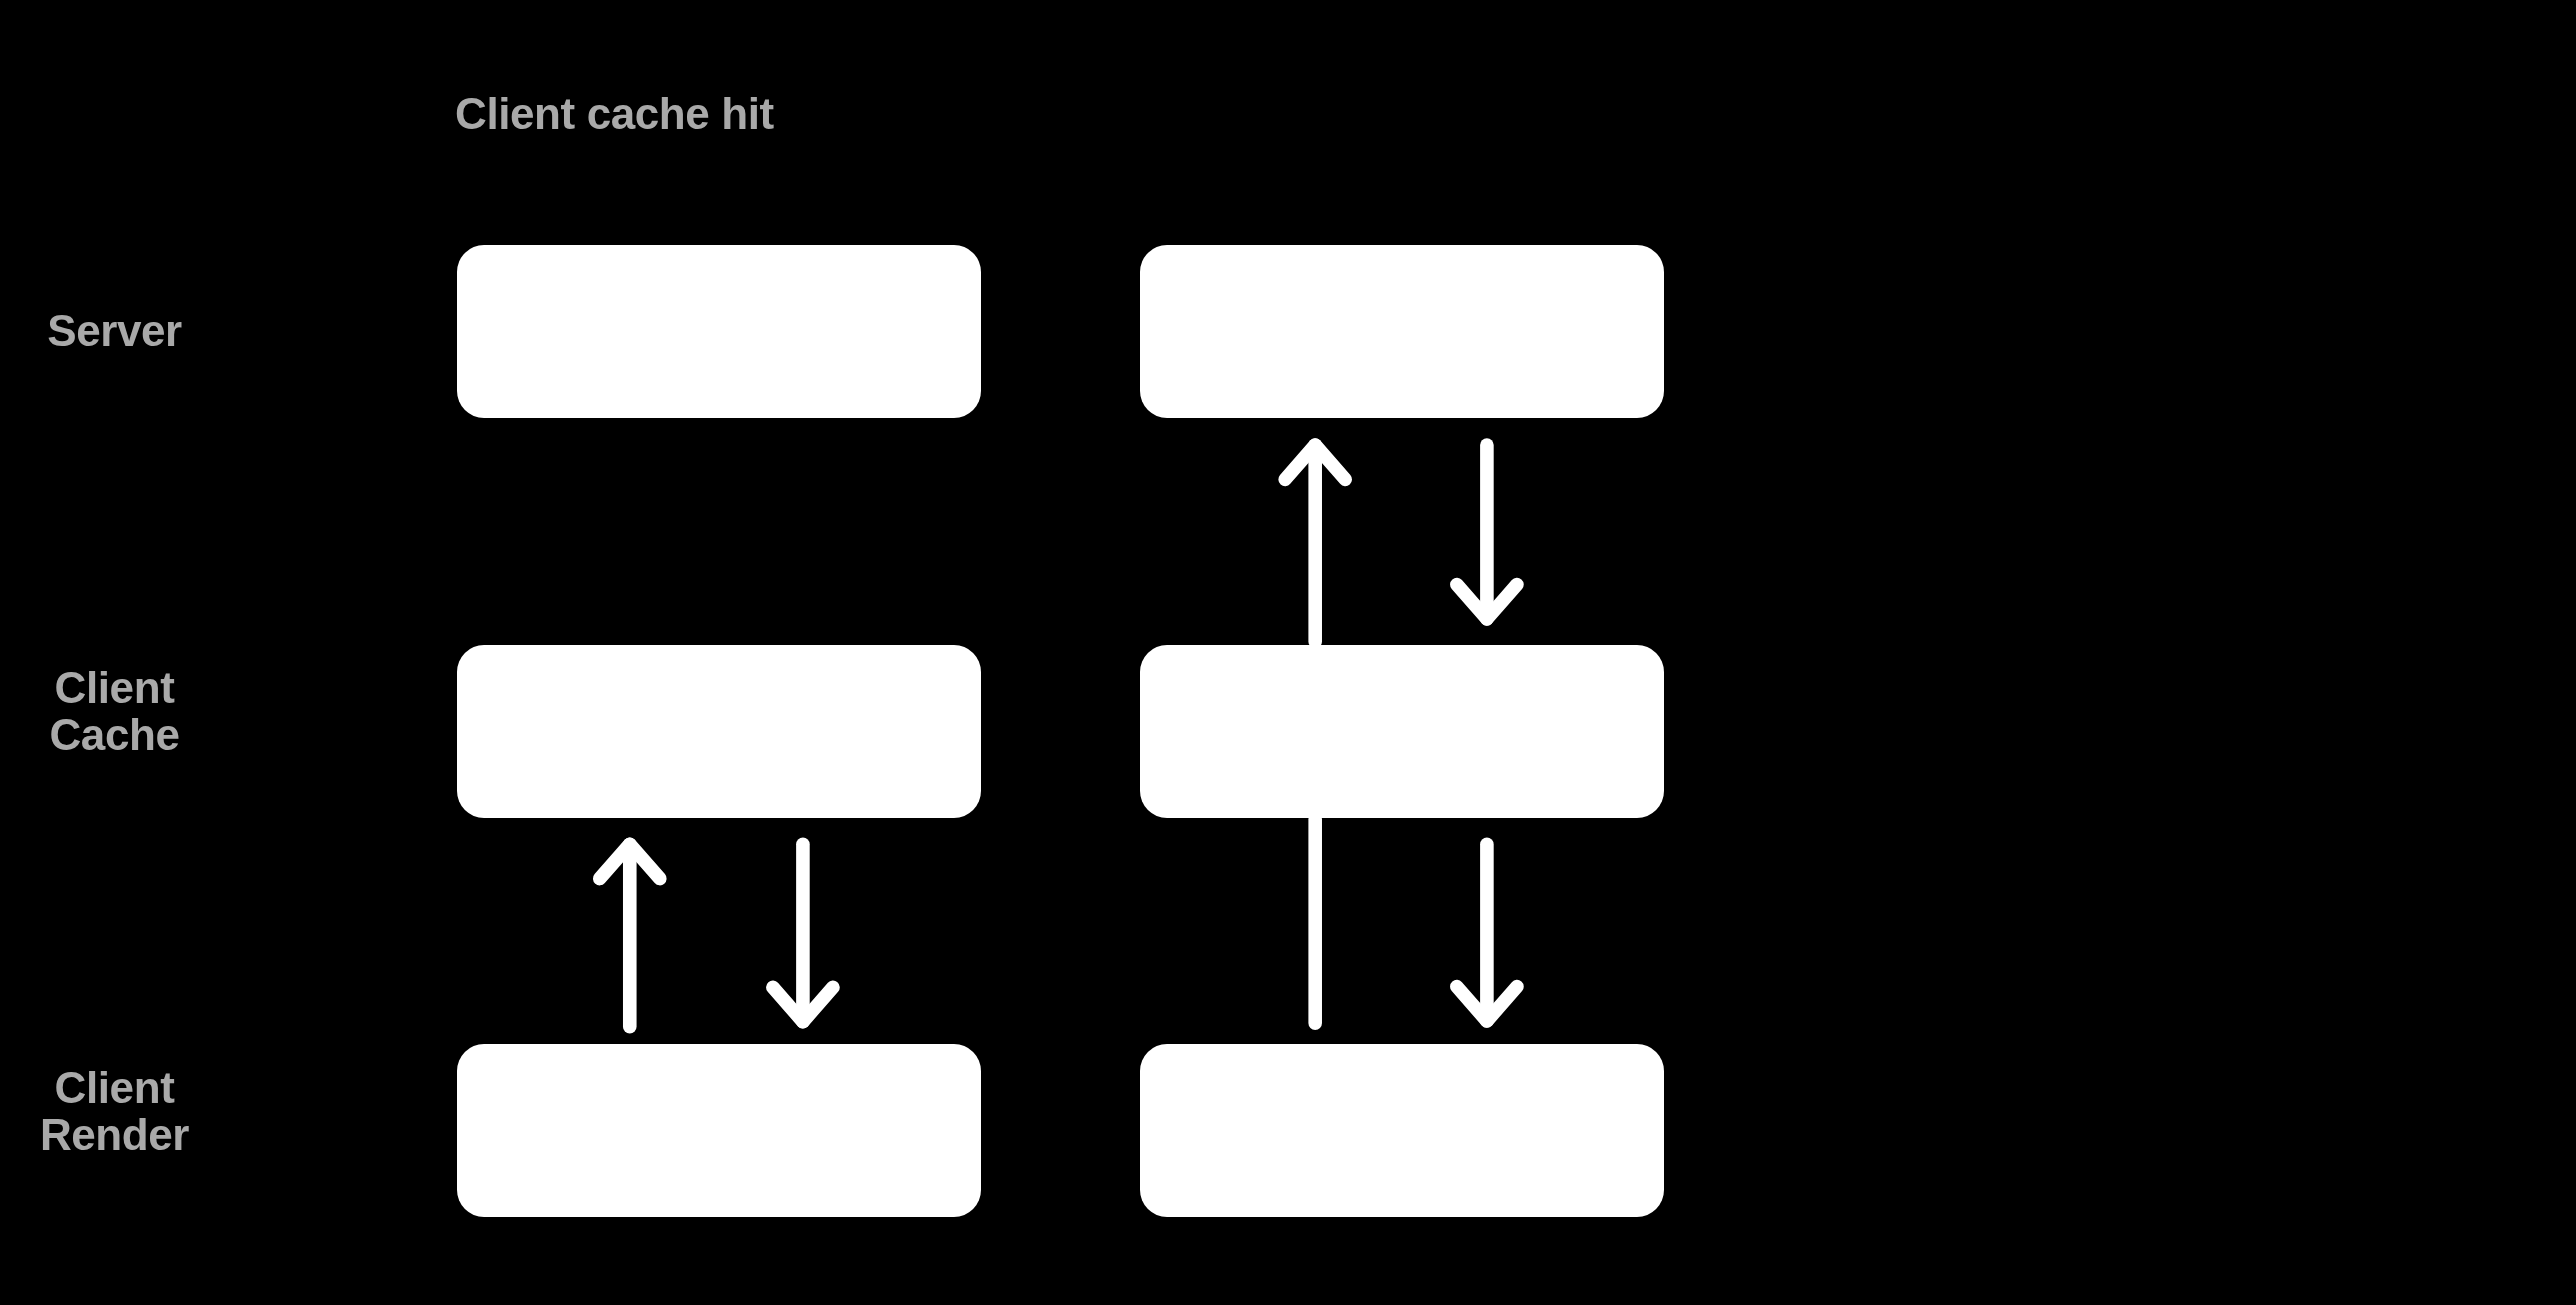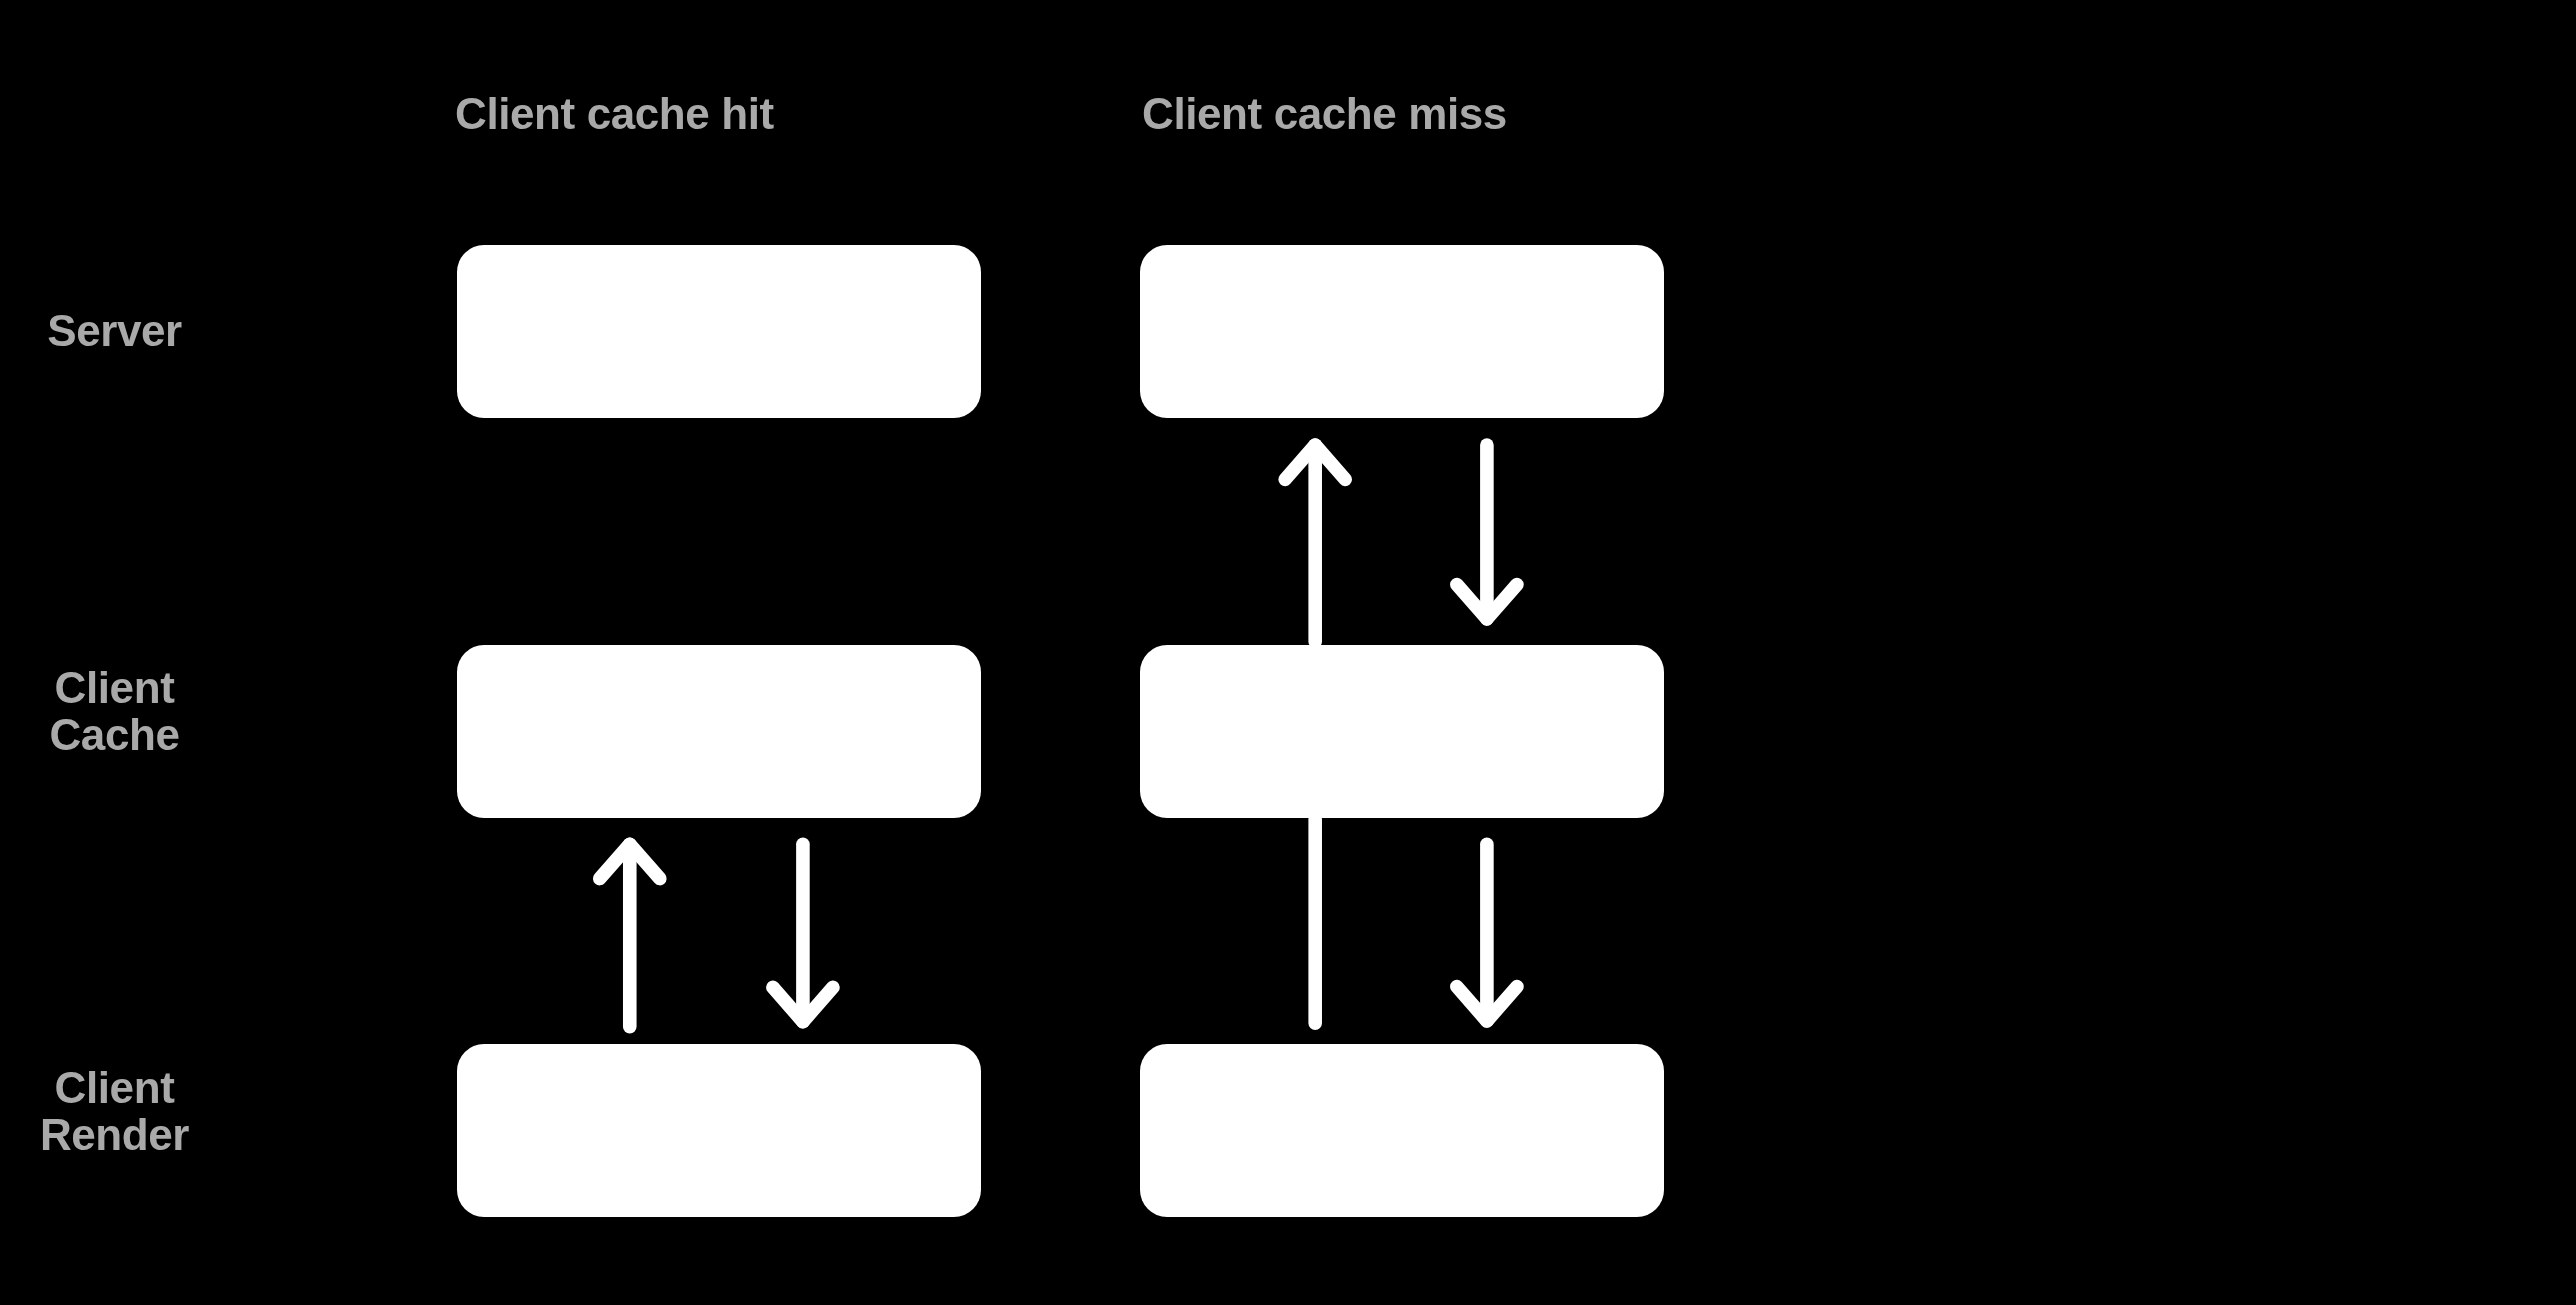--- a/index.html
+++ b/index.html
@@ -83,21 +83,20 @@
     fill: none;
   }
 </style>
 </head>
 <body>
 
 <div id="diagram-root">
 
   <div id="col-header-hit" class="col-header">Client cache hit</div>
 
-  <div id="col-header-miss" class="col-header">Client cache miss</div>
 
   <div id="row-label-server" class="row-label">
     <div>Server</div>
   </div>
 
   <div id="row-label-client-cache" class="row-label">
     <div>Client</div>
     <div>Cache</div>
   </div>
 

